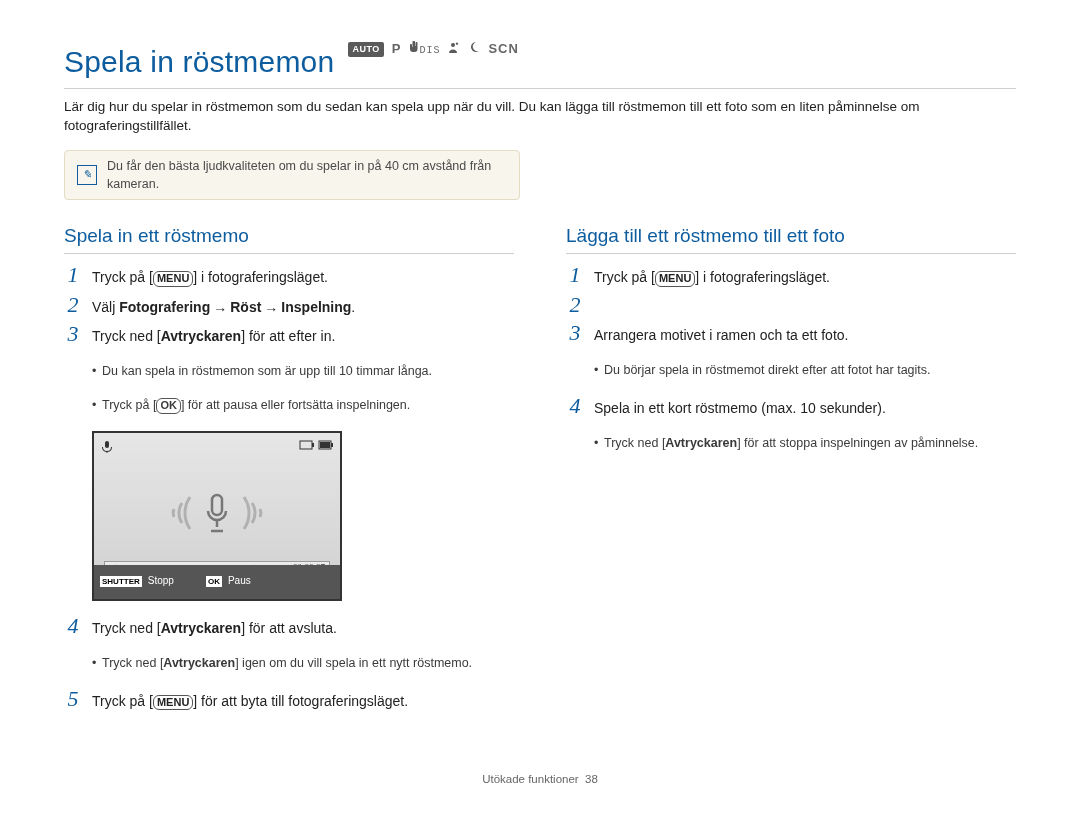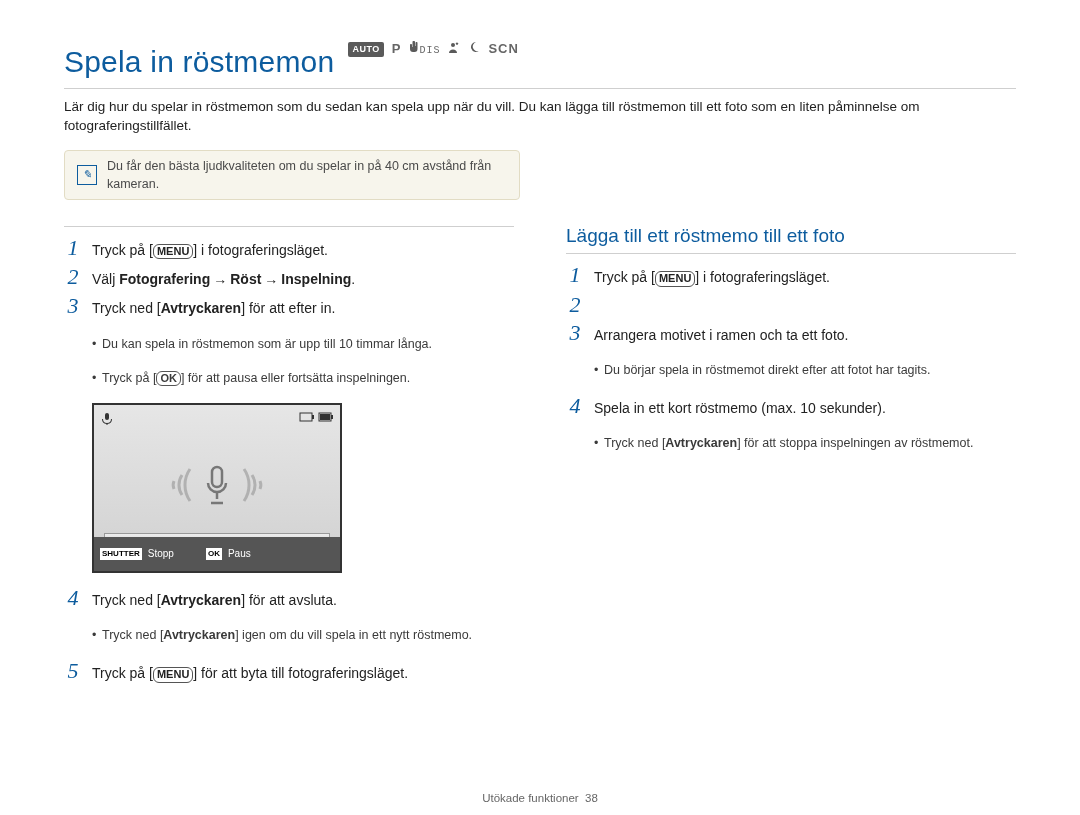--- a/index.html
+++ b/index.html
@@ -192,21 +192,21 @@
   .lcd .bottom {
     position: absolute; left: 0; right: 0; bottom: 0; height: 34px;
     background: #555; color: #fff; font-size: 10px;
     display: flex; align-items: center; gap: 6px; padding: 0 6px;
   }
   .lcd .bottom .tag {
     background: #fff; color: #000; font-weight: bold; font-size: 8px; padding: 0 2px;
   }
   .footer {
     position: absolute;
-    left: 0; right: 0; bottom: 8px;
+    left: 0; right: 0; bottom: 27px;
     text-align: center;
     font-size: 11.5px;
     color: #666;
   }
 </style>
 </head>
 <body>
 
 <div class="page">
 
@@ -241,20 +241,21 @@
   <p class="intro">Lär dig hur du spelar in röstmemon som du sedan kan spela upp när du vill. Du kan lägga till röstmemon till ett foto som en liten påminnelse om fotograferingstillfället.</p>
 
   <div class="tip">
     <span class="tip-icon">✎</span>
     <span>Du får den bästa ljudkvaliteten om du spelar in på 40 cm avstånd från kameran.</span>
   </div>
 
   <div class="columns">
 
     <div class="col">
+      <h2 class="section-head">Spela in ett röstmemo</h2>
       <hr class="sec-rule">
 
       <div class="step">
         <div class="step-num">1</div>
         <div class="step-body">
           <span>Tryck på [</span><span class="kbd">MENU</span><span>] i fotograferingsläget.</span>
         </div>
       </div>
 
       <div class="step">
@@ -368,21 +369,21 @@
       <ul class="sub">
         <li>Du börjar spela in röstmemot direkt efter att fotot har tagits.</li>
       </ul>
 
       <div class="step">
         <div class="step-num">4</div>
         <div class="step-body">Spela in ett kort röstmemo (max. 10 sekunder).</div>
       </div>
       <ul class="sub">
         <li>
-          <span>Tryck ned [</span><b>Avtryckaren</b><span>] för att stoppa inspelningen av röstmemot.</span>
+          <span>Tryck ned [</span><b>Avtryckaren</b><span>] för att stoppa inspelningen av påminnelse.</span>
         </li>
       </ul>
     </div>
   </div>
 
   <div class="footer">
     <span>Utökade funktioner</span>&nbsp;&nbsp;<span>38</span>
   </div>
 </div>
 

